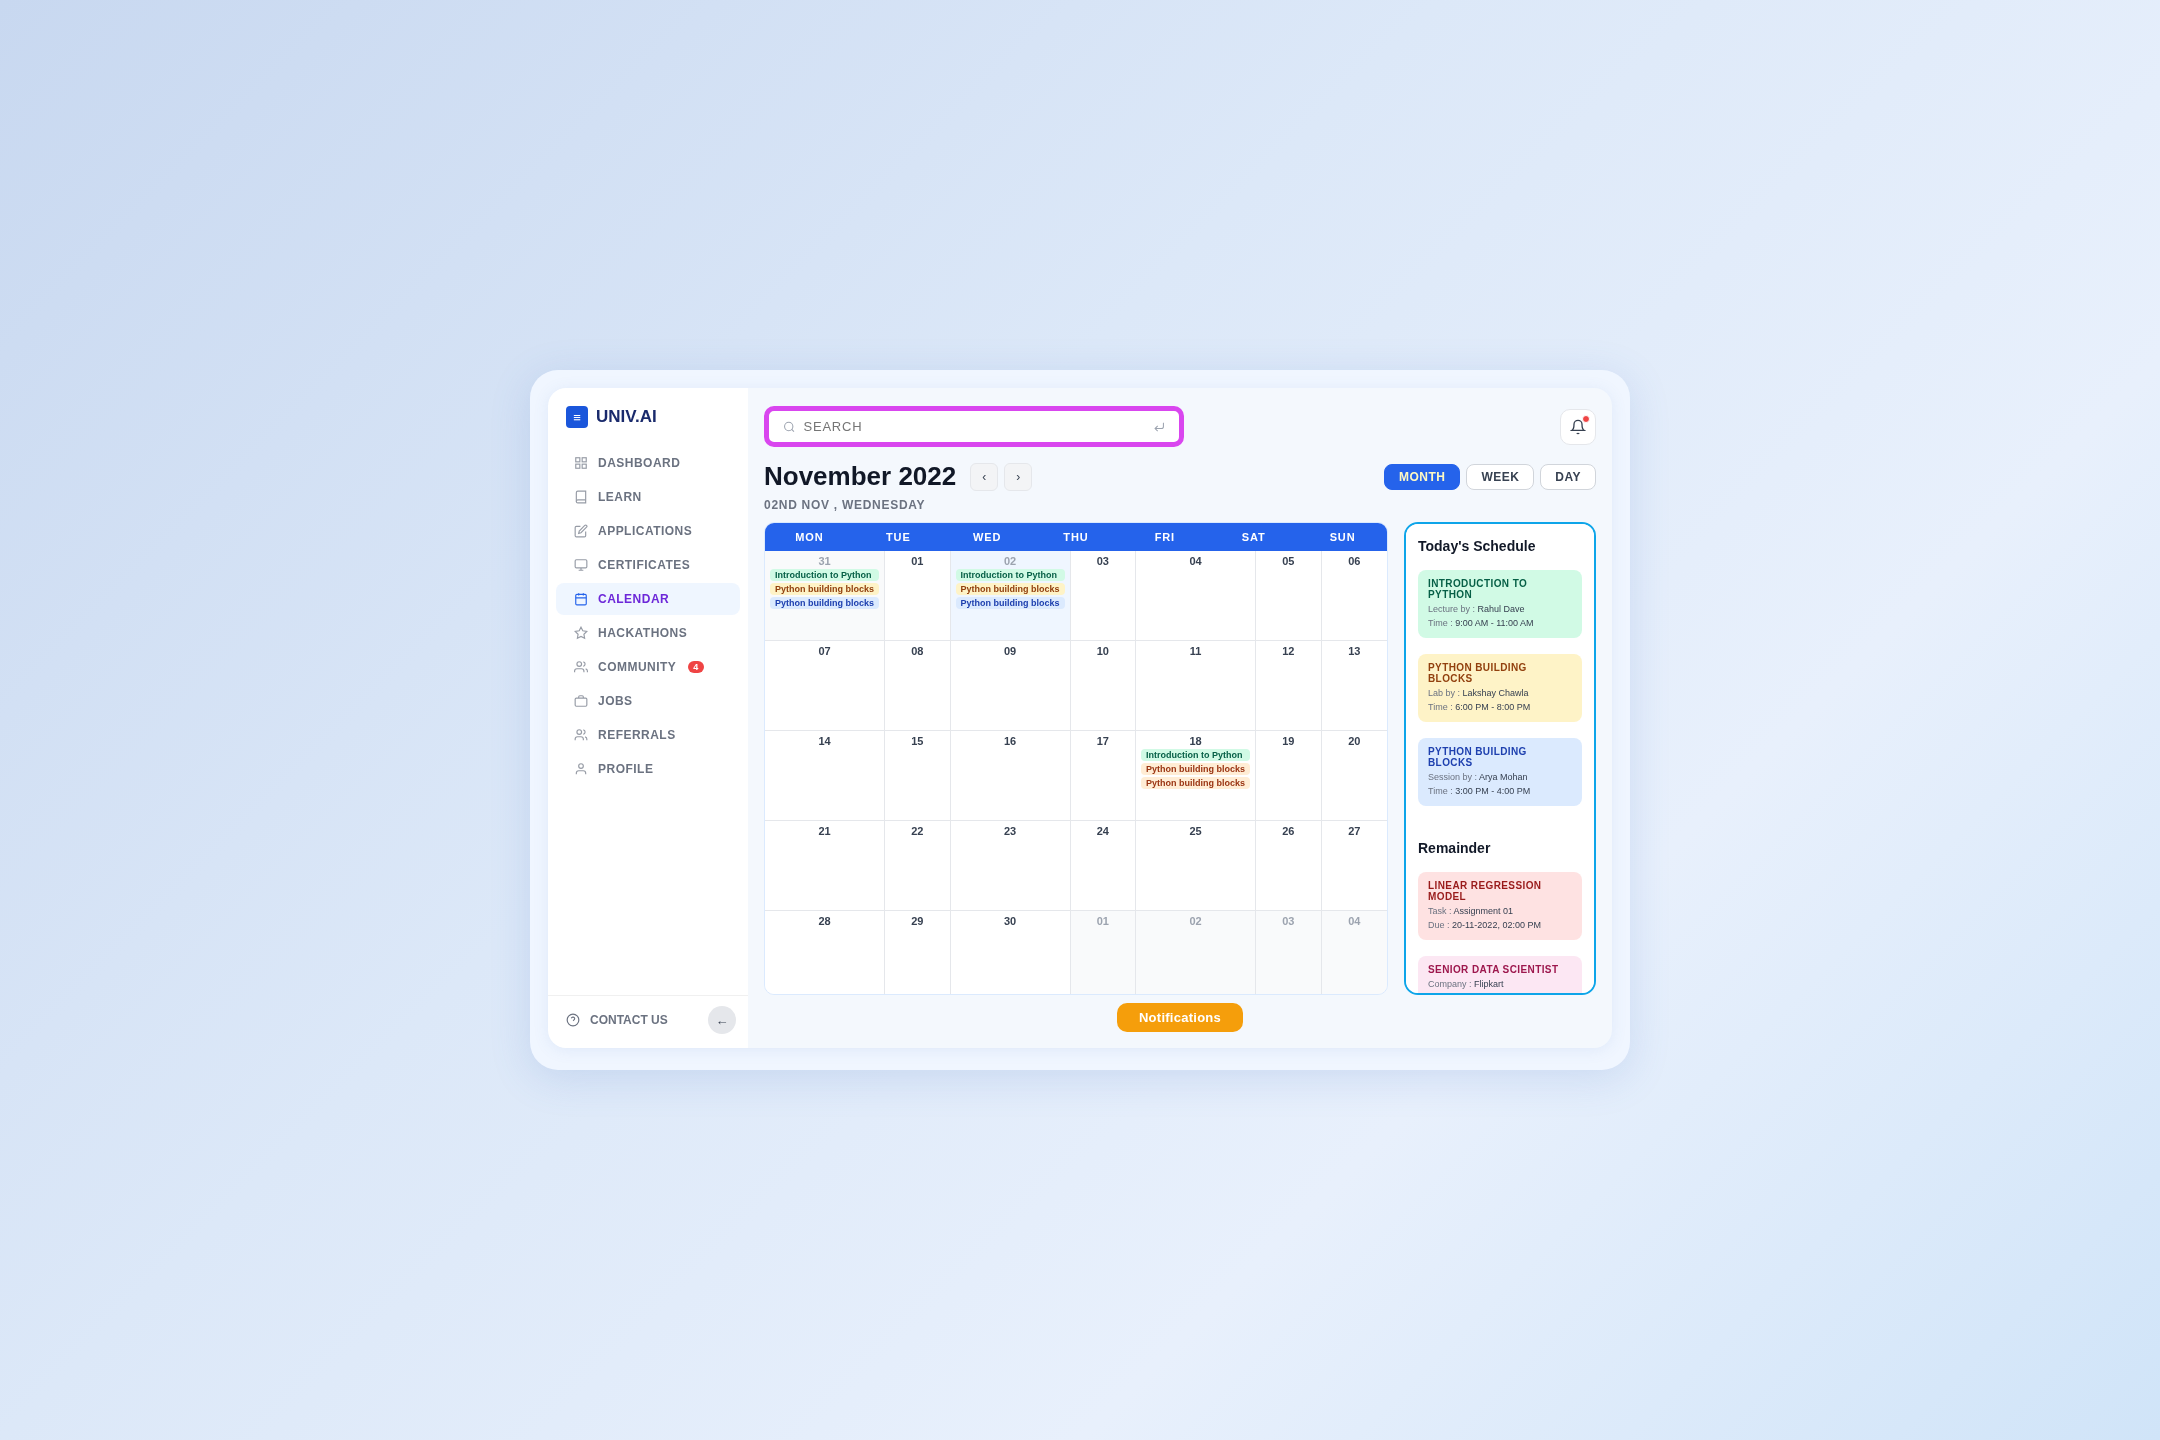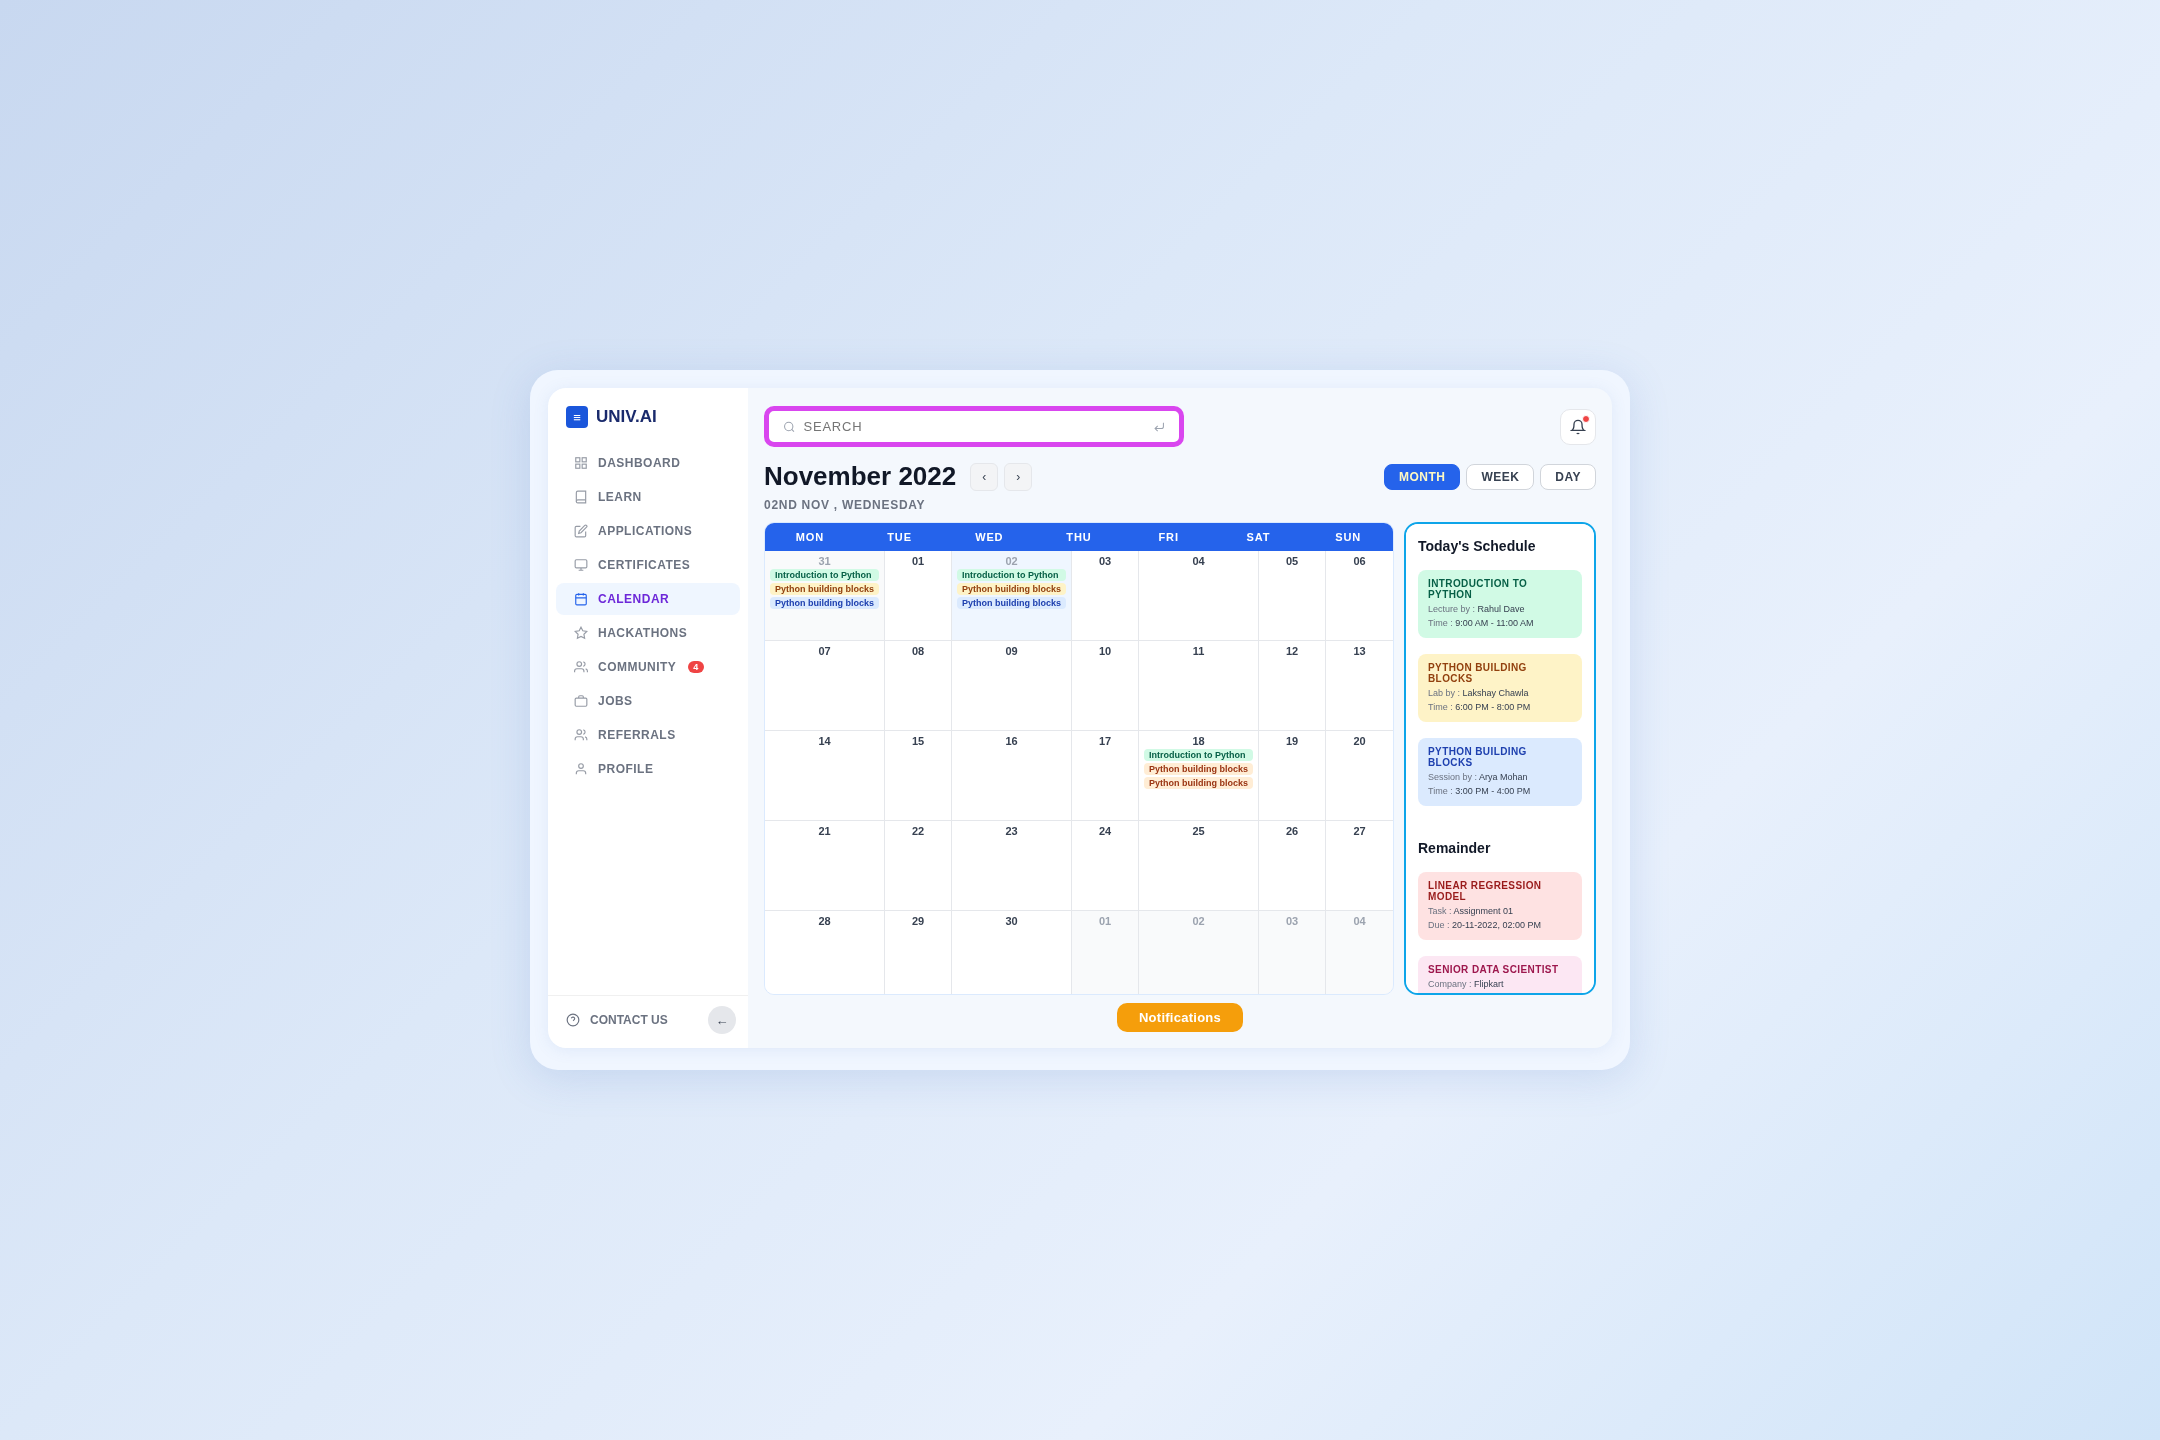--- a/index.html
+++ b/index.html
@@ -211,21 +211,21 @@
     .cal-subtitle {
       font-size: 12px;
       font-weight: 600;
       color: #6b7280;
       letter-spacing: 0.06em;
       margin-bottom: 10px;
     }
     
     .calendar-and-panel {
       display: flex;
-      gap: 10px;
+      gap: 16px;
       flex: 1;
       overflow: hidden;
     }
     .calendar-wrap {
       flex: 1;
       display: flex;
       flex-direction: column;
       overflow: hidden;
     }
     .cal-grid {

